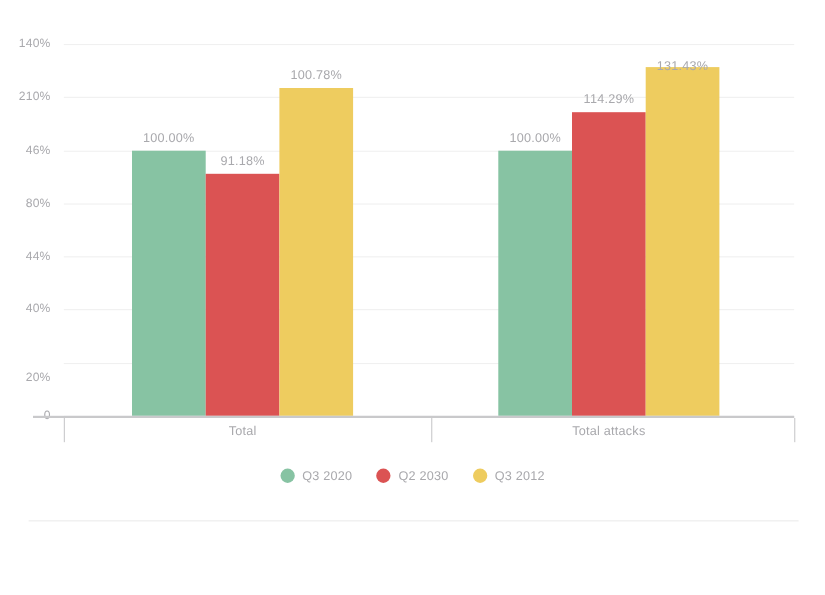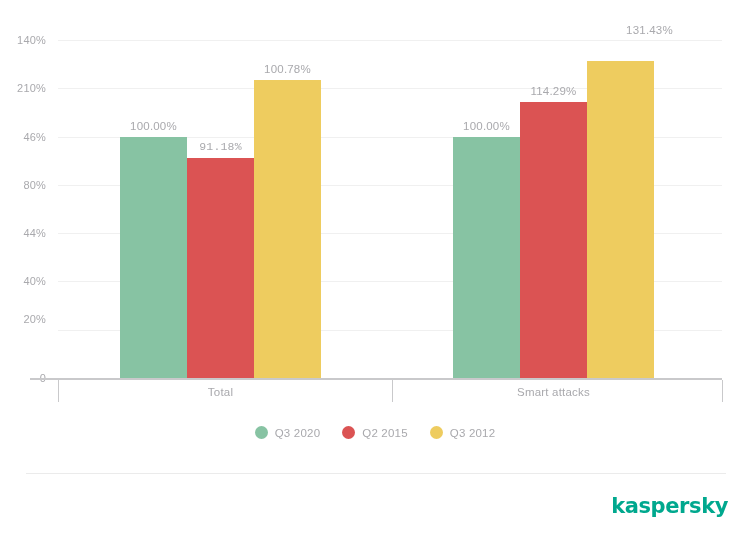--- a/index.html
+++ b/index.html
@@ -163,21 +163,21 @@
     font-family: "DejaVu Sans", sans-serif;
   }
 </style>
 </head>
 <body>
 
 <div id="chart-figure">
 
   <div id="y-axis-labels">
       <div class="ytick-label" style="top: 338px;">0</div>
-      <div class="ytick-label" style="top: 279px; text-align: center;">20%</div>
+      <div class="ytick-label" style="top: 303px; text-align: center;">20%</div>
       <div class="ytick-label" style="top: 241.429px;">40%</div>
       <div class="ytick-label" style="top: 193.143px;">44%</div>
       <div class="ytick-label" style="top: 144.857px;">80%</div>
       <div class="ytick-label" style="top: 96.5714px;">46%</div>
       <div class="ytick-label" style="top: 48.2857px;">210%</div>
       <div class="ytick-label" style="top: 0px;">140%</div>
     </div>
 
   <div id="plot-area">
       <div class="gridline" style="top: 338px;"></div>
@@ -188,63 +188,62 @@
       <div class="gridline" style="top: 96.5714px;"></div>
       <div class="gridline" style="top: 48.2857px;"></div>
       <div class="gridline" style="top: 0px;"></div>
       <div class="bar-group" style="left: 62px; width: 201px;">
         <div class="bar" style="left: 0px;">
           <div class="bar-rect" style="height: 241.429px; background: rgb(135, 195, 163);"></div>
           <div class="bar-value" style="bottom: 246.429px;">100.00%</div>
         </div>
         <div class="bar" style="left: 67px;">
           <div class="bar-rect" style="height: 220.135px; background: rgb(219, 83, 83);"></div>
-          <div class="bar-value" style="bottom: 225.135px; font-family: Liberation Mono, monospace;">91.18%</div>
+          <div class="bar-value" style="bottom: 225.135px;">91.18%</div>
         </div>
         <div class="bar" style="left: 134px;">
           <div class="bar-rect" style="height: 298.237px; background: rgb(238, 204, 95);"></div>
           <div class="bar-value" style="bottom: 303.237px;">100.78%</div>
         </div>
       </div>
       <div class="bar-group" style="left: 395px; width: 201px;">
         <div class="bar" style="left: 0px;">
           <div class="bar-rect" style="height: 241.429px; background: rgb(135, 195, 163);"></div>
           <div class="bar-value" style="bottom: 246.429px;">100.00%</div>
         </div>
         <div class="bar" style="left: 67px;">
           <div class="bar-rect" style="height: 275.929px; background: rgb(219, 83, 83);"></div>
           <div class="bar-value" style="bottom: 280.929px; margin-top: 34px;">114.29%</div>
         </div>
         <div class="bar" style="left: 134px;">
           <div class="bar-rect" style="height: 317.31px; background: rgb(238, 204, 95);"></div>
-          <div class="bar-value" style="bottom: 342px; margin-left: 29px;">131.43%</div>
+          <div class="bar-value" style="bottom: 311px;">131.43%</div>
         </div>
       </div>
     </div>
 
   <div id="axis-baseline"></div>
 
   <div id="category-layer">
       <div class="cat-label" style="left: 220.5px;">Total</div>
-      <div class="cat-label" style="left: 553.5px;">Smart attacks</div>
+      <div class="cat-label" style="left: 553.5px;">Total attacks</div>
       <div class="cat-tick" style="left: 58px;"></div>
       <div class="cat-tick" style="left: 392px;"></div>
       <div class="cat-tick" style="left: 722px;"></div>
     </div>
 
   <div id="legend">
       <div class="legend-item">
         <span class="legend-swatch" style="background: rgb(135, 195, 163);"></span>
         <span class="legend-label">Q3 2020</span>
       </div>
       <div class="legend-item">
         <span class="legend-swatch" style="background: rgb(219, 83, 83);"></span>
-        <span class="legend-label">Q2 2015</span>
+        <span class="legend-label">Q2 2030</span>
       </div>
       <div class="legend-item">
         <span class="legend-swatch" style="background: rgb(238, 204, 95);"></span>
         <span class="legend-label">Q3 2012</span>
       </div>
     </div>
 
   <div id="footer-divider"></div>
-  <div id="brand-logo">kaspersky</div>
 </div>
 
 </body></html>

